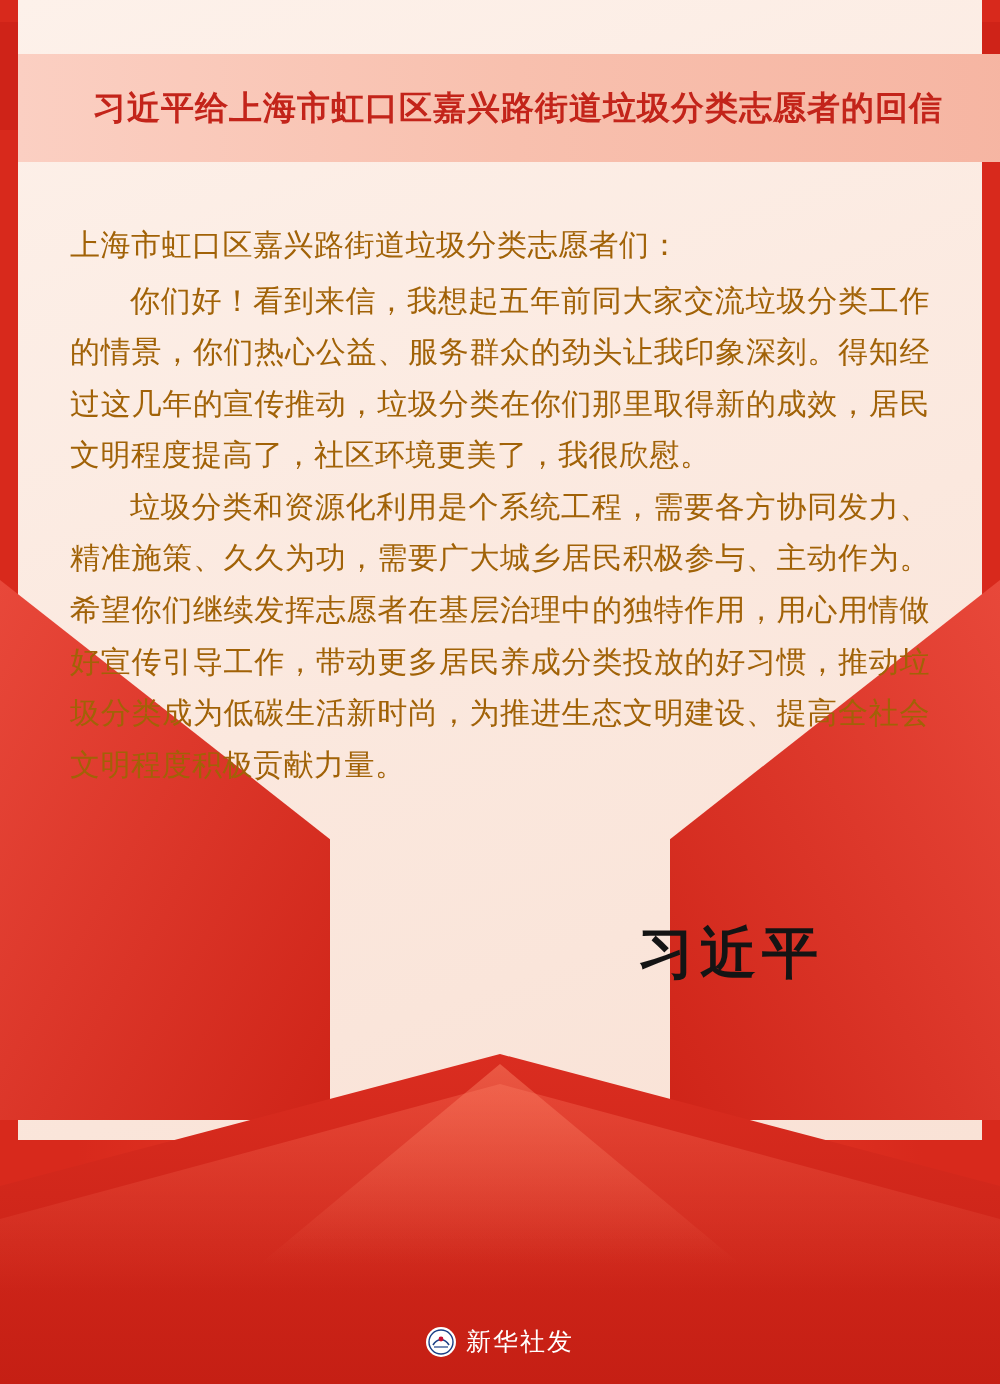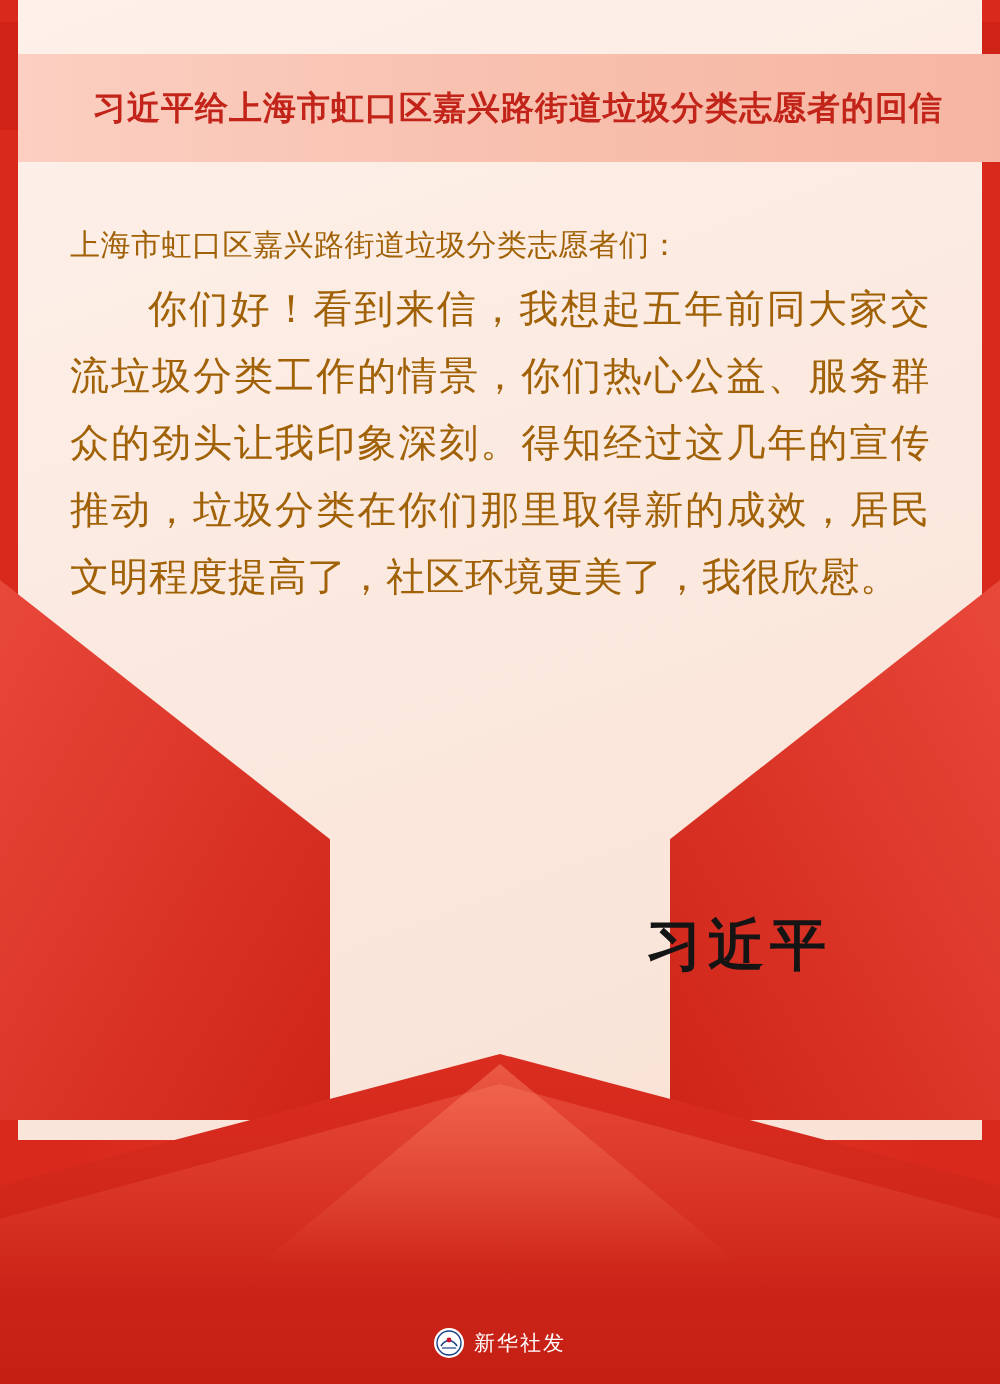--- a/index.html
+++ b/index.html
@@ -135,21 +135,21 @@
     color: #a16207;
     font-family: "Liberation Serif", "DejaVu Serif", serif;
   }
   .salutation {
     font-size: 30px;
     line-height: 1.55;
     margin: 0 0 6px 0;
     letter-spacing: 0.5px;
   }
   .para {
-    font-size: 39px;
+    font-size: 30px;
     line-height: 1.72;
     margin: 0;
     text-indent: 2em;
     text-align: justify;
     letter-spacing: 0.5px;
   }
   .signature-wrap {
     position: absolute;
     left: 70px;
     top: 900px;
@@ -157,21 +157,21 @@
     text-align: right;
     padding-right: 90px;
     box-sizing: border-box;
   }
   .signature {
     font-family: "Liberation Serif", "DejaVu Serif", serif;
     font-size: 56px;
     font-weight: bold;
     letter-spacing: 6px;
     color: #141414;
-    margin: 8px;
+    margin: 16px;
   }
   .sig-date {
     font-size: 30px;
     color: #1a1a1a;
     margin: 20px 0 0 0;
     letter-spacing: 0.5px;
     padding-right: 10px;
   }
 
   
@@ -191,21 +191,21 @@
     border-radius: 50%;
     background: #ffffff;
     display: flex;
     align-items: center;
     justify-content: center;
     position: relative;
   }
   .credit .logo svg { display:block; }
   .credit .credit-text {
     color: #ffffff;
-    font-size: 21px;
+    font-size: 25px;
     letter-spacing: 2px;
     font-family: "Liberation Serif", "DejaVu Serif", serif;
   }
 </style>
 </head>
 <body>
 
 <div class="poster">
 
   <div class="bg-red"></div>
@@ -221,20 +221,21 @@
   <div class="band-edge-left"></div>
   <div class="band-edge-right"></div>
 
   <div class="title-band">
     <div class="title">习近平给上海市虹口区嘉兴路街道垃圾分类志愿者的回信</div>
   </div>
 
   <div class="letter">
     <p class="salutation">上海市虹口区嘉兴路街道垃圾分类志愿者们：</p>
     <p class="para">你们好！看到来信，我想起五年前同大家交流垃圾分类工作的情景，你们热心公益、服务群众的劲头让我印象深刻。得知经过这几年的宣传推动，垃圾分类在你们那里取得新的成效，居民文明程度提高了，社区环境更美了，我很欣慰。</p>
+    <p class="para">垃圾分类和资源化利用是个系统工程，需要各方协同发力、精准施策、久久为功，需要广大城乡居民积极参与、主动作为。希望你们继续发挥志愿者在基层治理中的独特作用，用心用情做好宣传引导工作，带动更多居民养成分类投放的好习惯，推动垃圾分类成为低碳生活新时尚，为推进生态文明建设、提高全社会文明程度积极贡献力量。</p>
   </div>
 
   <div class="signature-wrap">
     <p class="signature">习近平</p>
   </div>
 
   <div class="credit">
     <span class="logo">
       <svg width="26" height="26" viewBox="0 0 26 26" aria-hidden="true">
         <circle cx="13" cy="13" r="12" fill="#ffffff" stroke="#1b3f86" stroke-width="1.4"></circle>

